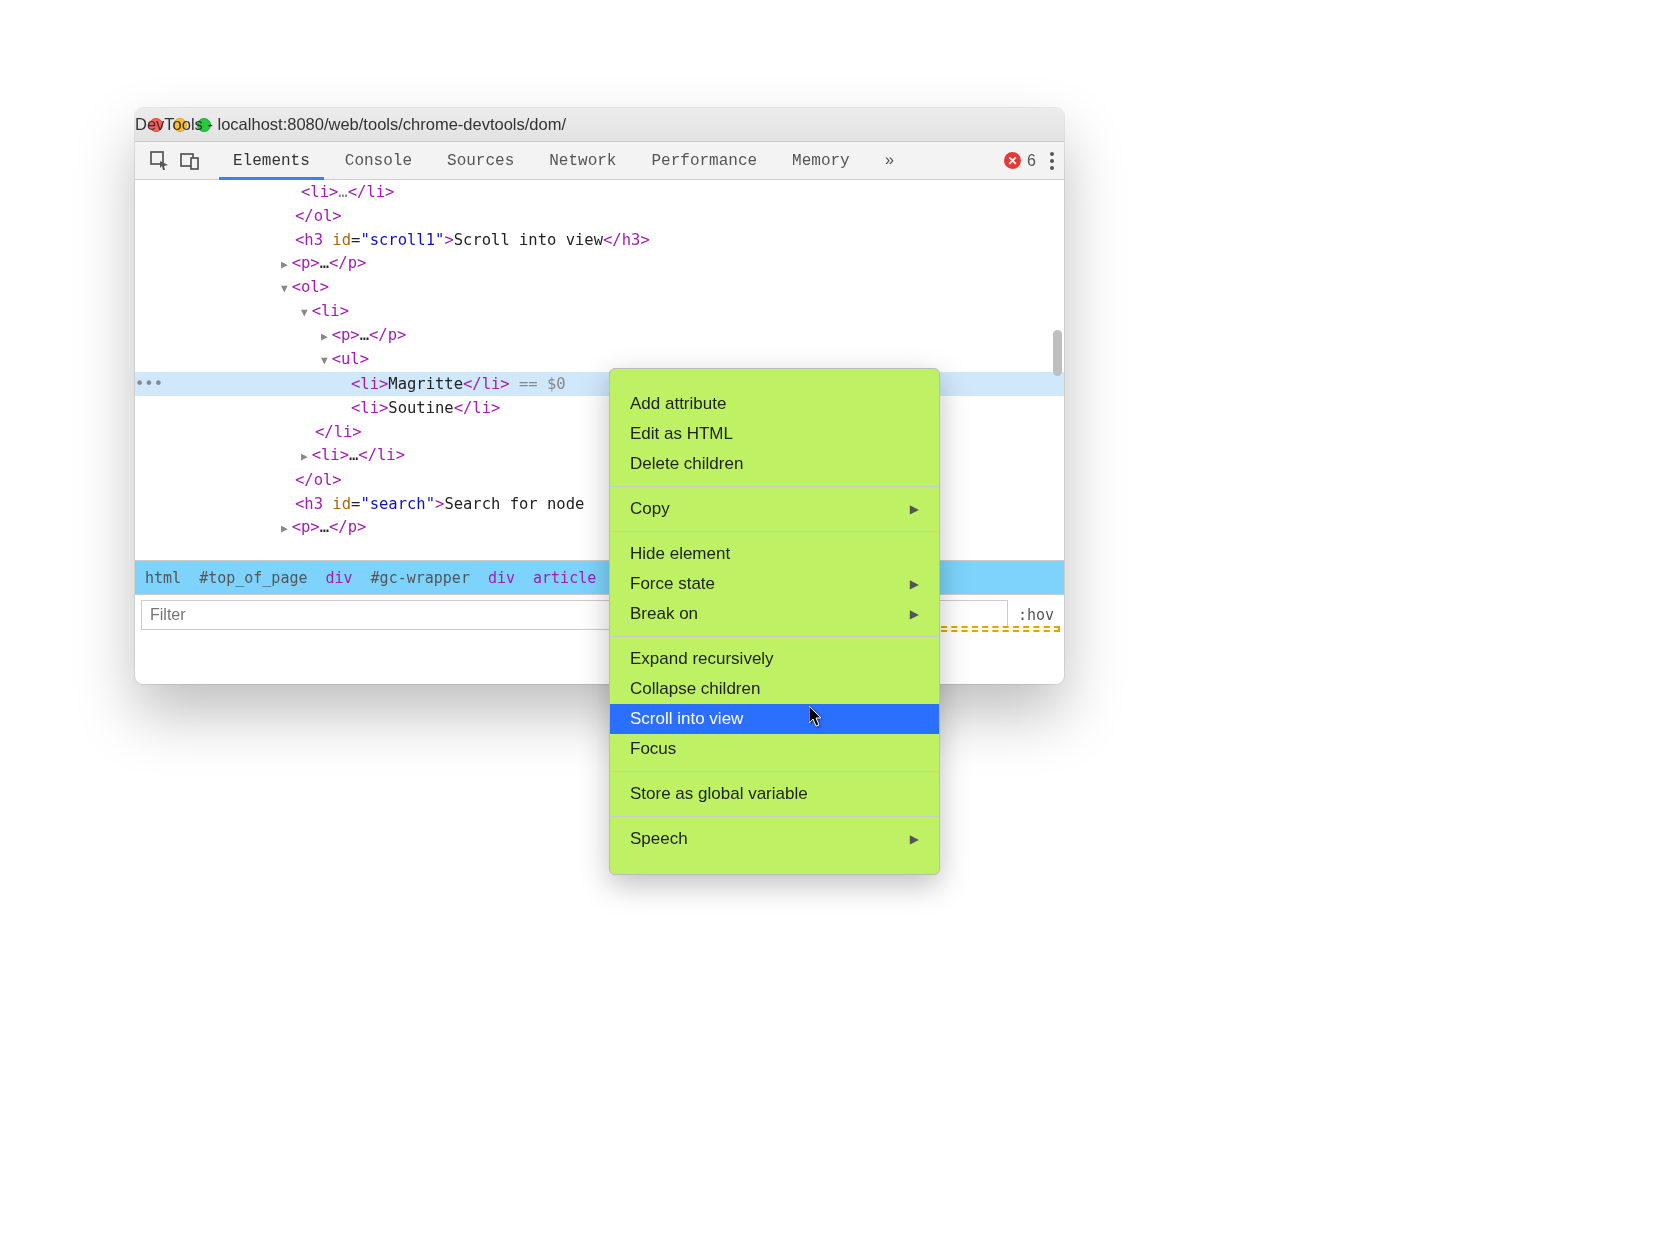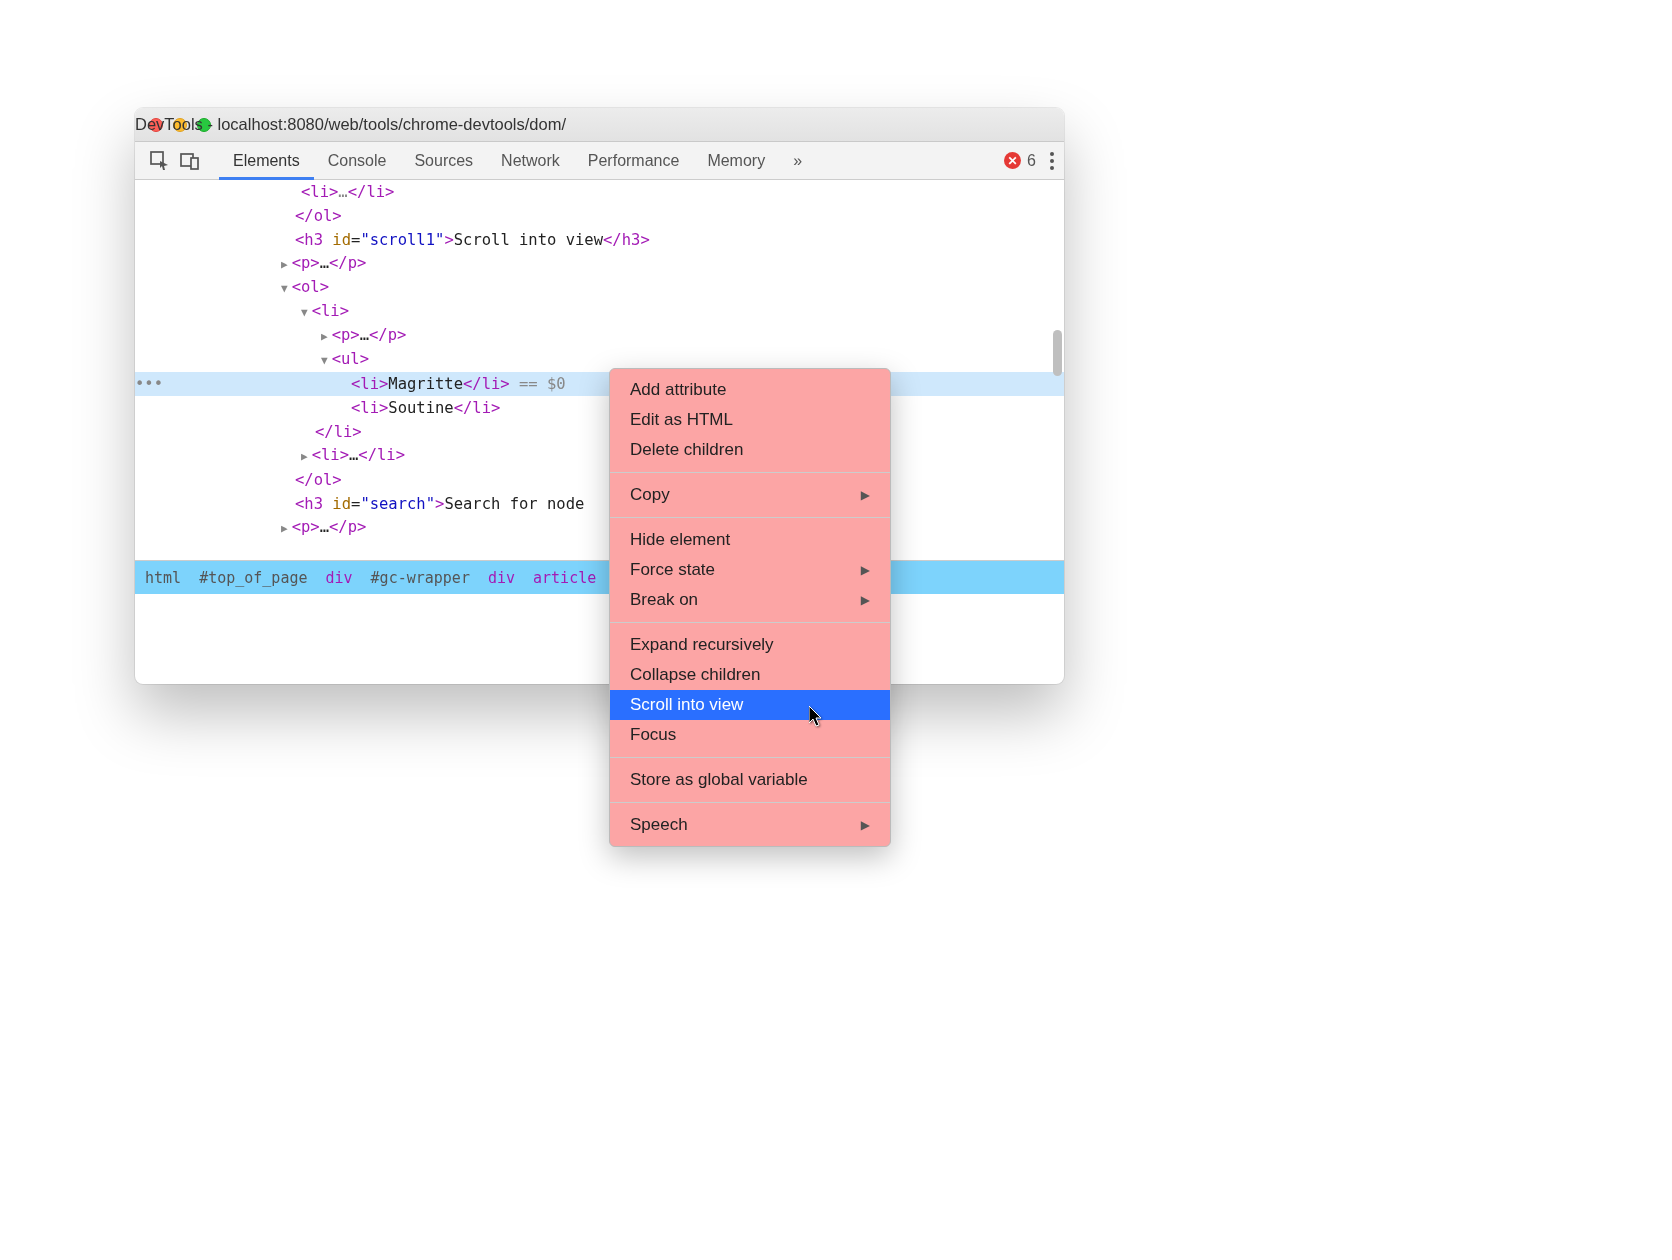--- a/index.html
+++ b/index.html
@@ -47,21 +47,21 @@
     padding: 0 10px 0 14px;
     background:#f3f3f3;
     font-size: 16px;
     color:#555;
   }
   .toolbar-icon {
     width:22px; height:22px; display:flex; align-items:center; justify-content:center;
     margin-right: 8px;
     color:#555;
   }
-  .toolbar-tabs { display:flex; align-items:center; margin-left:10px; gap:0; flex:1; height:100%; }
+  .toolbar-tabs { display:flex; align-items:center; margin-left:10px; gap:7px; flex:1; height:100%;font-family:Liberation Mono, monospace; }
   .toolbar-tab { padding:0 14px; color:#555; cursor:default; height:100%; display:flex; align-items:center; }
   .toolbar-tab.active {
     color:#333;
     border-bottom: 3px solid #3e7ff2;
     margin-bottom:-1px;
     padding-top:3px;
   }
   .toolbar-right { display:flex; align-items:center; gap:14px; }
   .error-badge {
     display:flex; align-items:center;
@@ -126,26 +126,26 @@
   }
   .hov { margin:0 10px; color:#555; font-size:15px; font-family:Menlo,monospace; }
   .dashed-box {
     position:absolute; right:4px; bottom:2px; width:160px; height:6px;
     border:2px dashed #e0a500; background:#fff9e6; pointer-events:none;
   }
   
   .context-menu {
     position:absolute;
     left:474px; top:260px;
-    width:282px;
-    background:#fca5a5;
+    width:331px;
+    background:#bef264;
     border:1px solid #bbb;
     border-radius:6px;
     box-shadow: 0 10px 30px rgba(0,0,0,0.25);
-    padding:6px 0;
+    padding:20px 0;
     font-size:17px;
     color:#222;
   }
   .menu-item {
     padding:5px 20px;
     display:flex; align-items:center; justify-content:space-between;
     cursor:default;
   }
   .menu-item.hover { background:#2a6fff; color:#fff; }
   .menu-sep { height:1px; background:#ccc; margin:7px 0; }
@@ -231,20 +231,25 @@
   <div class="breadcrumb" id="breadcrumb">
       <span>html</span>
       <span>#top_of_page</span>
       <span class="highlight">div</span>
       <span>#gc-wrapper</span>
       <span class="highlight">div</span>
       <span class="highlight">article</span>
     </div>
 
 
+  <div class="filter-row" style="position:relative;">
+    <input class="filter-input" placeholder="Filter" style="">
+    <div class="hov">:hov</div>
+    <div class="dashed-box"></div>
+  </div>
 
   <div class="context-menu" id="context-menu">
       <div class="menu-item">
         <span>Add attribute</span>
       </div>
       <div class="menu-item">
         <span>Edit as HTML</span>
       </div>
       <div class="menu-item">
         <span>Delete children</span>

